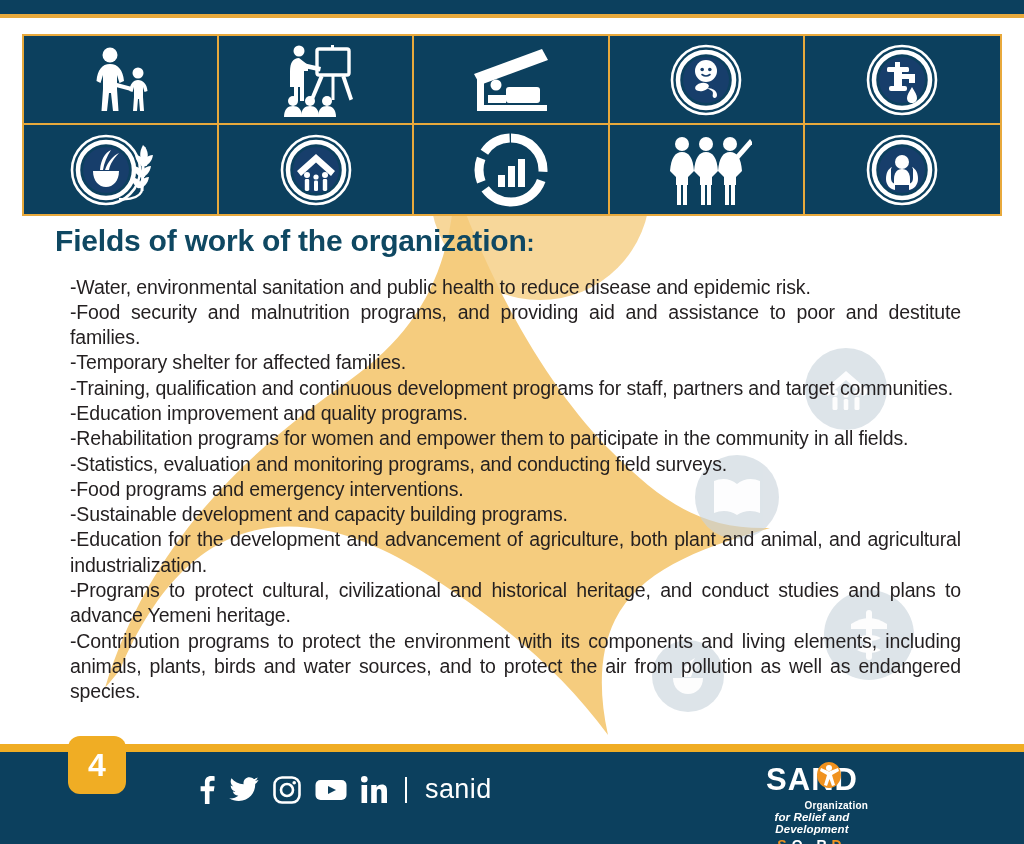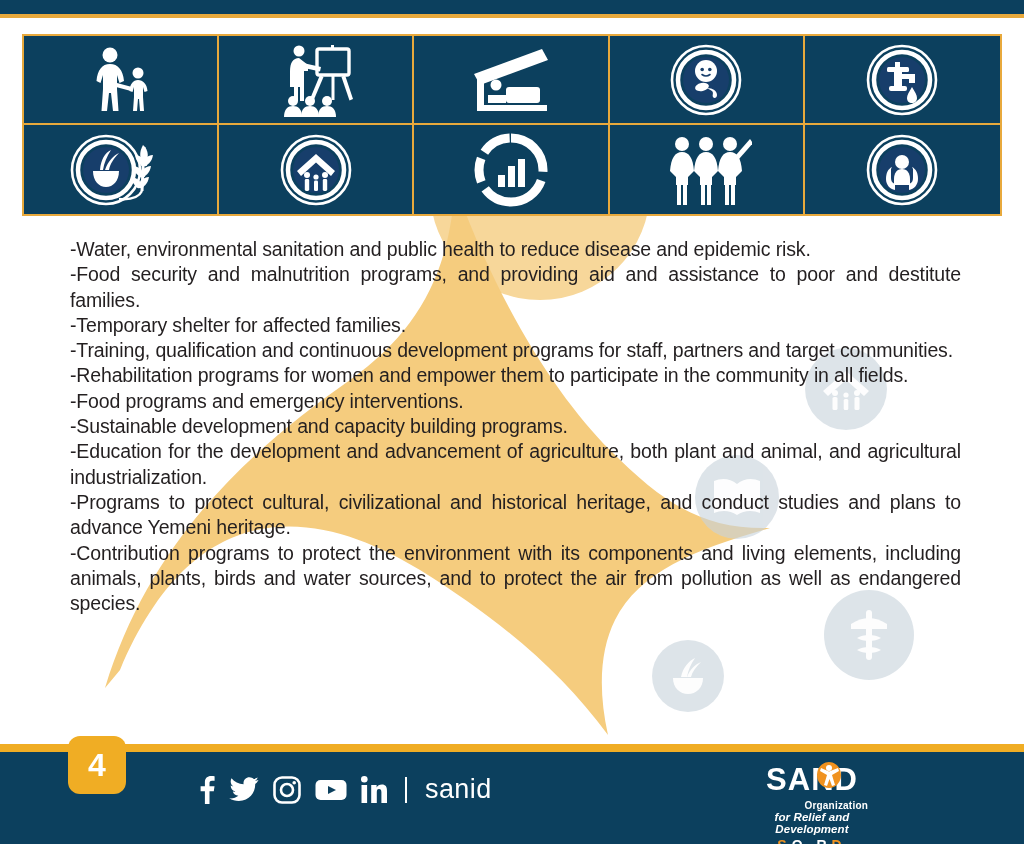--- a/index.html
+++ b/index.html
@@ -449,26 +449,29 @@
           <path d="M37 36 C32 36, 29 40, 29 46 L29 52 L45 52 L45 46 C45 40, 42 36, 37 36 Z"></path>
           <path d="M27 34 C23 36, 21 40, 21 46 C21 52, 25 56, 30 57 L30 51 C27 50, 26 48, 26 45 L26 36 Z"></path>
           <path d="M47 34 C51 36, 53 40, 53 46 C53 52, 49 56, 44 57 L44 51 C47 50, 48 48, 48 45 L48 36 Z"></path>
         </g>
       </svg>
     </div>
 
   </div>
 
   <div class="content">
+    <h1 class="title"><span>Fields  of work of the organization</span><span class="colon">:</span></h1>
     <ul class="fields-list">
       <li>Water, environmental sanitation and public health to reduce disease and epidemic risk.</li>
       <li>Food security and malnutrition programs, and providing aid and assistance to poor and destitute families.</li>
       <li>Temporary shelter for affected families.</li>
       <li>Training, qualification and continuous development programs for staff, partners and target communities.</li>
+      <li>Education improvement and quality programs.</li>
       <li>Rehabilitation programs for women and empower them to participate in the community in all fields.</li>
+      <li>Statistics, evaluation and monitoring programs, and conducting field surveys.</li>
       <li>Food programs and emergency interventions.</li>
       <li>Sustainable development and capacity building programs.</li>
       <li>Education for the development and advancement of agriculture, both plant and animal, and agricultural industrialization.</li>
       <li>Programs to protect cultural, civilizational and historical heritage, and conduct studies and plans to advance Yemeni heritage.</li>
       <li>Contribution programs to protect the environment with its components and living elements, including animals, plants, birds and water sources, and to protect the air from pollution as well as endangered species.</li>
     </ul>
   </div>
 
   <div class="footer-gold"></div>
   <div class="footer-band"></div>

